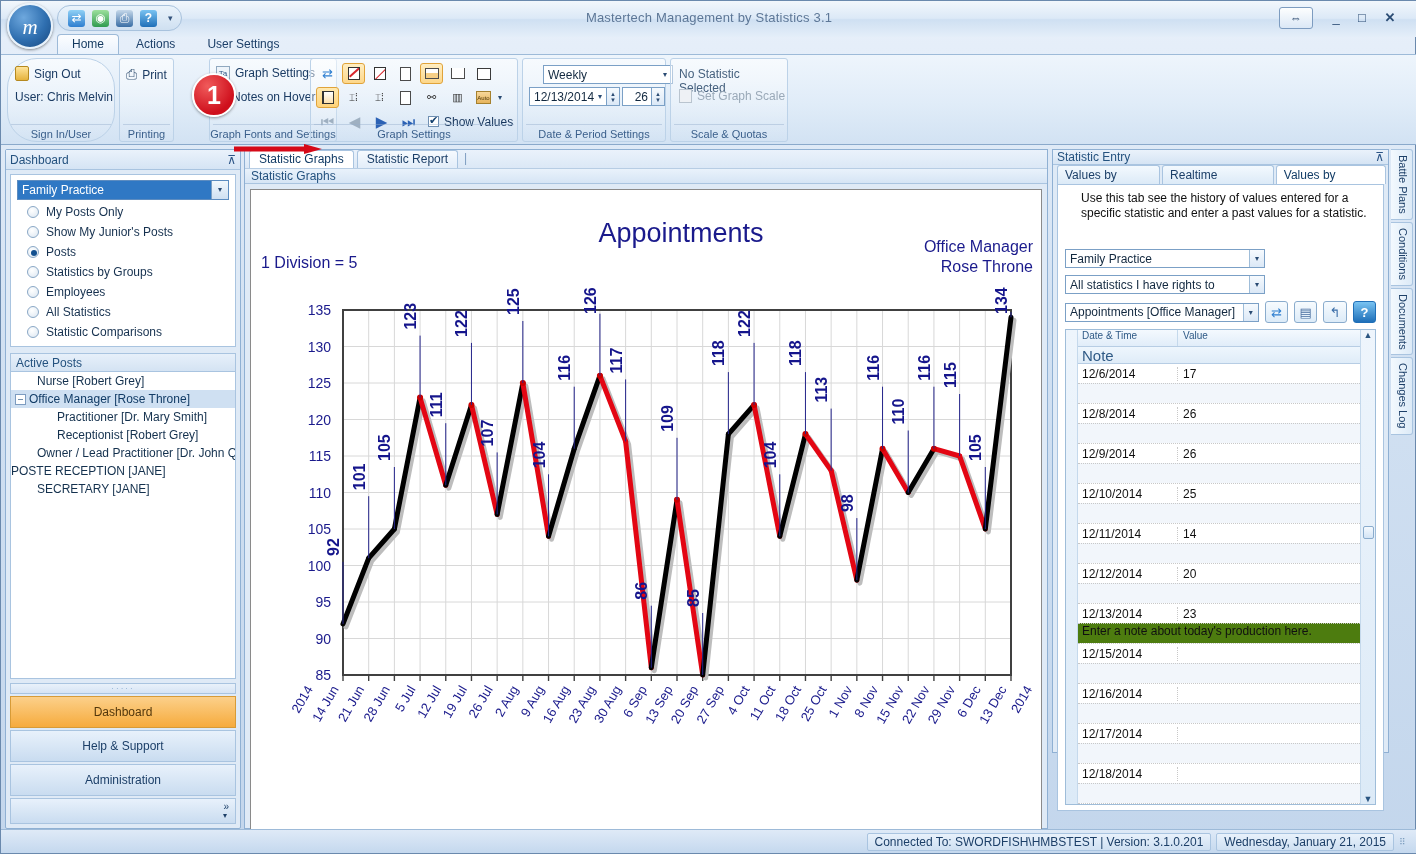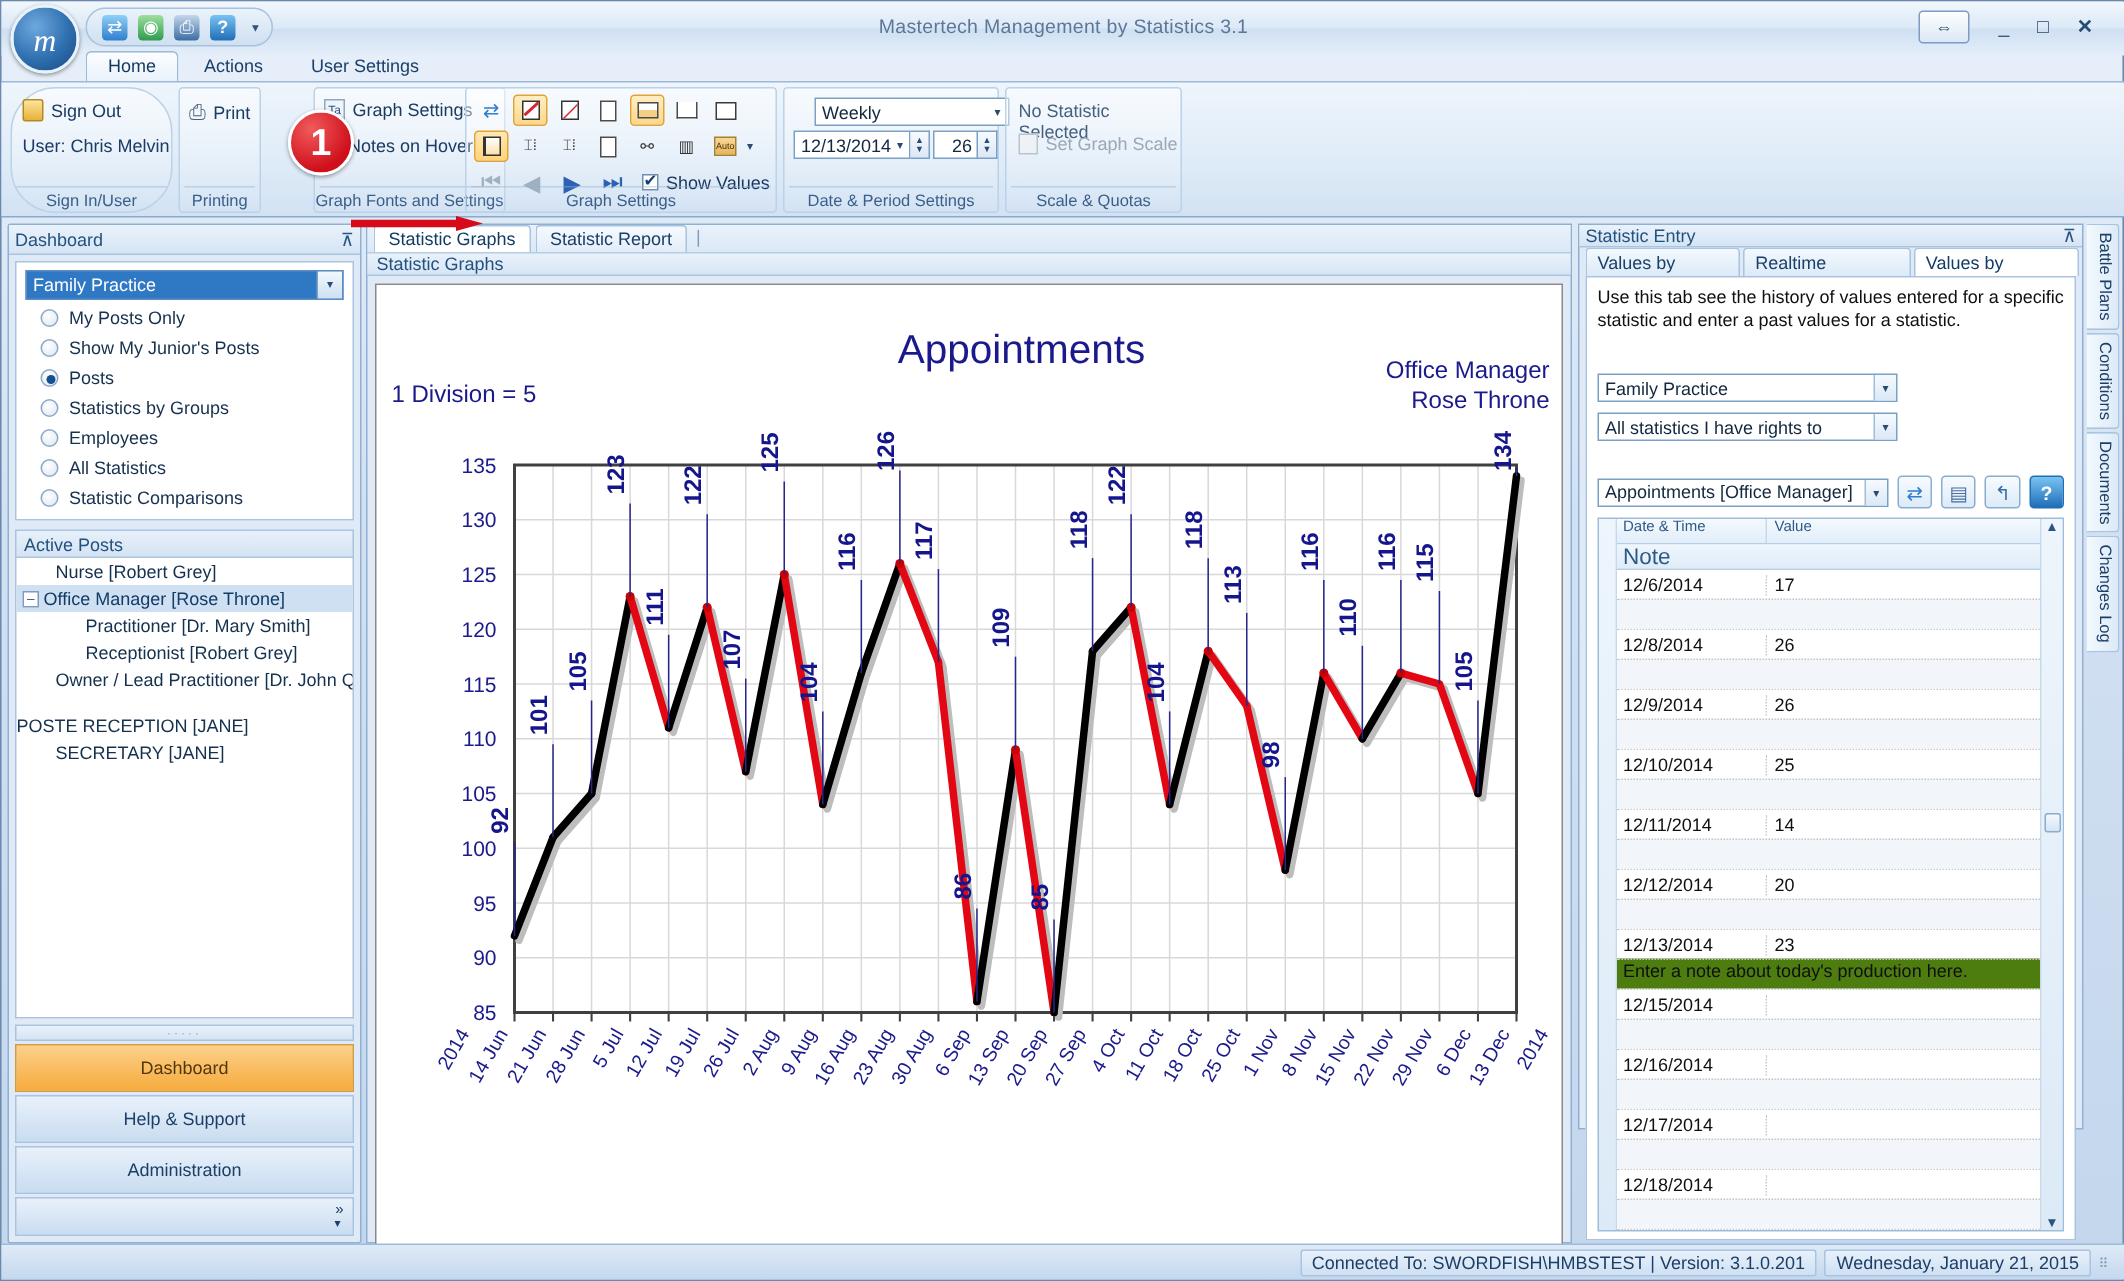--- a/index.html
+++ b/index.html
@@ -192,21 +192,21 @@
     position:absolute; left:1051px; top:148px; width:337px; height:604px;
     background:#dfeaf6; border:1px solid #8fb0d3; display:flex; flex-direction:column;
   }
   #rtabs{ height:21px; display:flex; align-items:flex-end; padding-left:4px; }
   .stab{ height:19px; line-height:18px; padding:0 7px; font-size:12px; color:#1c3f68;
     border:1px solid #a9c4e0; border-bottom:none; border-radius:3px 3px 0 0; margin-right:2px;
     background:linear-gradient(180deg,#f3f9fe,#dceaf7);}
   .stab.active{ background:#fff; color:#123c66;}
   #rbody{ flex:1; background:#fff; border:1px solid #a9c4e0; margin:0 4px 4px 4px;
     display:flex; flex-direction:column; padding:6px 7px 5px 7px;}
-  #rhelp{ font-size:12px; color:#101010; line-height:15px; }
+  #rhelp{ font-size:12px; color:#101010; line-height:15px;margin-left:16px; }
   .rcombo{
     height:19px; border:1px solid #7ba0c6; background:#fff; display:flex; align-items:center;
     font-size:12px; color:#12283f; padding-left:4px; width:200px;
   }
   .rcombo .cb-arrow{ margin-left:auto; width:15px; height:17px; text-align:center; font-size:8px;
     color:#2a4b73; line-height:17px; border-left:1px solid #9fbdd9;
     background:linear-gradient(180deg,#f6fafe,#dbe8f6);}
   .ibtn{ width:24px; height:22px; border:1px solid #8aaccd; border-radius:3px;
     background:linear-gradient(180deg,#f7fbfe,#dcebf8);
     display:inline-flex; align-items:center; justify-content:center; font-size:13px;}
@@ -455,21 +455,21 @@
         </div>
     </div>
     <div id="active-posts">
       <div class="sec">Active Posts</div>
       <div id="posts-list">
           <div class="post" style="padding-left: 26px;"><span>Nurse [Robert Grey]</span></div>
           <div class="post sel" style="padding-left: 4px;"><span class="exp">–</span><span>Office Manager [Rose Throne]</span></div>
           <div class="post" style="padding-left: 46px;"><span>Practitioner  [Dr. Mary Smith]</span></div>
           <div class="post" style="padding-left: 46px;"><span>Receptionist  [Robert Grey]</span></div>
           <div class="post" style="padding-left: 26px;"><span>Owner / Lead Practitioner  [Dr. John Que]</span></div>
-          <div class="post" style=" margin-top: 13px;"><span>POSTE RECEPTION [JANE]</span></div>
+          <div class="post" style=""><span>POSTE RECEPTION [JANE]</span></div>
           <div class="post" style="padding-left: 26px;"><span>SECRETARY [JANE]</span></div>
         </div>
     </div>
     <div id="grip">·····</div>
     <div id="navlist">
         <div class="navbtn active">Dashboard</div>
         <div class="navbtn">Help &amp; Support</div>
         <div class="navbtn">Administration</div>
       </div>
     <div id="navmore">
@@ -701,21 +701,21 @@
       <div id="rhelp">Use this tab see the history of values entered for a specific statistic and enter a past values for a statistic.</div>
 
       <div class="rcombo" style="margin-top:28px">
         <span>Family Practice</span>
         <span class="cb-arrow">▾</span>
       </div>
       <div class="rcombo" style="margin-top:7px">
         <span>All statistics I have rights to</span>
         <span class="cb-arrow">▾</span>
       </div>
-      <div style="display:flex;align-items:center;gap:6px;margin-top:23px">
+      <div style="display:flex;align-items:center;gap:6px;margin-top:7px">
         <div class="rcombo">
           <span>Appointments [Office Manager]</span>
           <span class="cb-arrow">▾</span>
         </div>
         <span class="ibtn" style="color:#2f7fd0">⇄</span>
         <span class="ibtn" style="color:#4a6fa0">▤</span>
         <span class="ibtn" style="color:#3b6ea8">↰</span>
         <span class="ibtn" style="color:#fff;background:linear-gradient(180deg,#79c3f2,#1f6fb8);border-color:#1f6fb8;font-weight:bold">?</span>
       </div>
 

